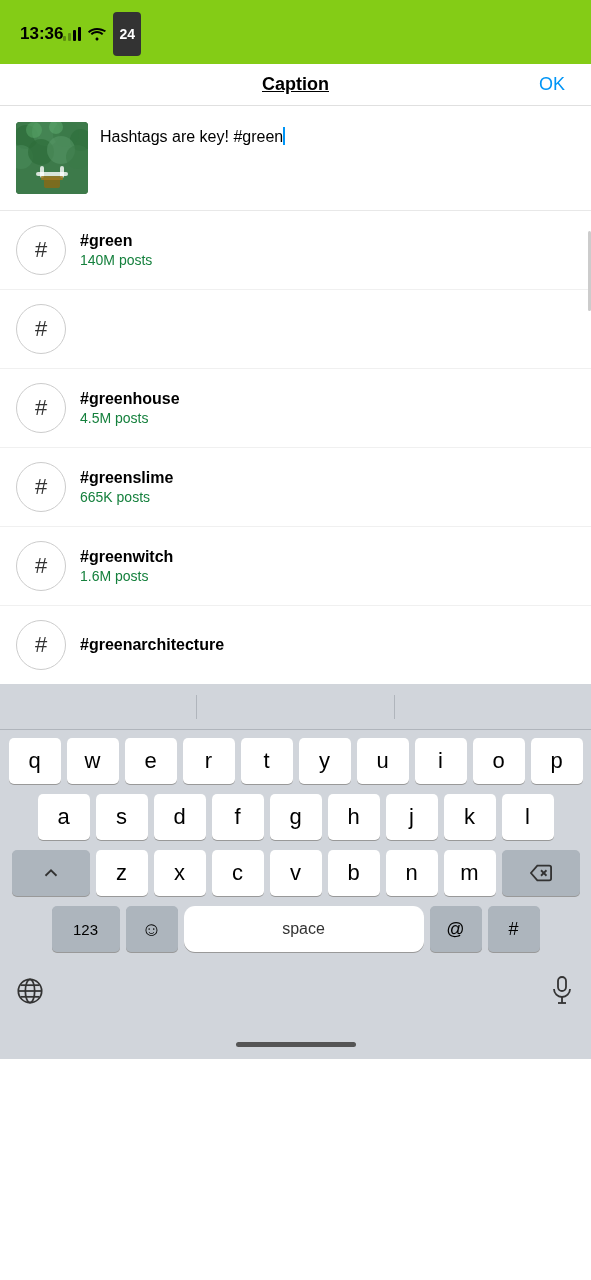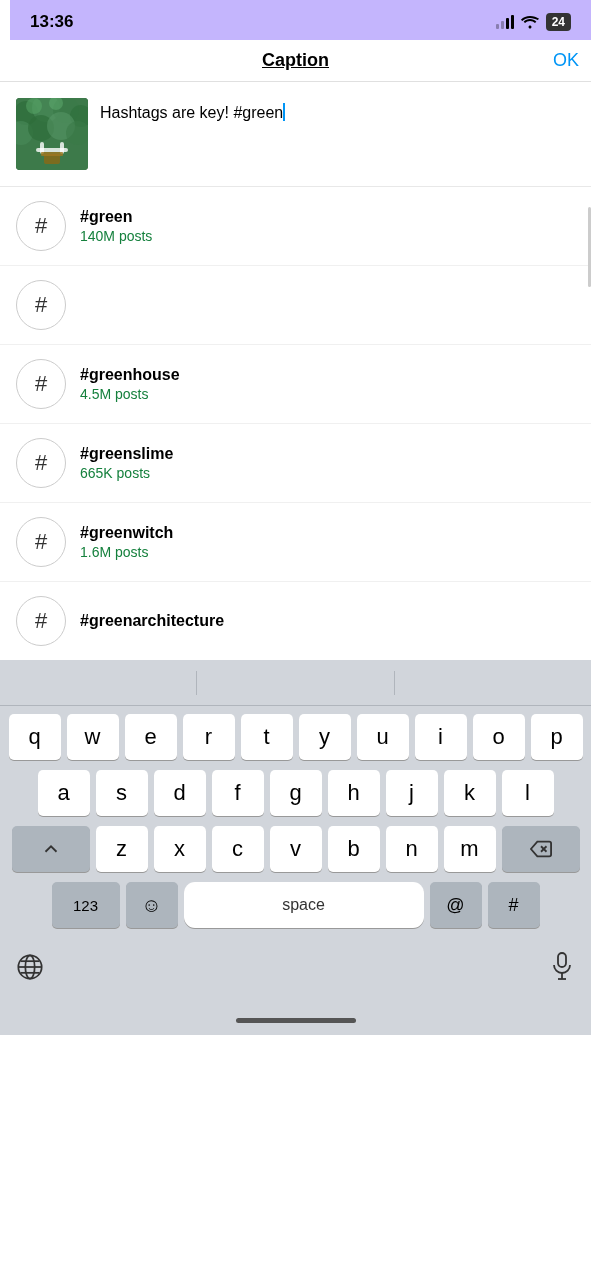--- a/index.html
+++ b/index.html
@@ -8,25 +8,24 @@
       width: 591px;
       min-height: 1280px;
       font-family: -apple-system, 'Helvetica Neue', sans-serif;
       background: #fff;
       overflow-x: hidden;
     }
 
     
     .status-bar {
       display: flex;
-      justify-content: space-between;
+      justify-content: flex-start;
       align-items: center;
       padding: 12px 20px 8px 20px;
-      background: #c4b5fd;
-      margin-left: 10px;
+      background: #84cc16;
     }
     .status-time {
       font-size: 17px;
       font-weight: 600;
       color: #000;
     }
     .status-icons {
       display: flex;
       align-items: center;
       gap: 6px;
@@ -42,23 +41,23 @@
     }
     .wifi-icon {
       font-size: 14px;
       color: #000;
     }
     .battery-box {
       display: flex;
       align-items: center;
       background: #333;
       border-radius: 4px;
-      padding: 2px 6px;
+      padding: 14px 6px;
       color: #fff;
-      font-size: 12px;
+      font-size: 14px;
       font-weight: 600;
     }
 
     
     .nav-bar {
       display: flex;
       justify-content: center;
       align-items: center;
       padding: 10px 20px;
       border-bottom: 1px solid #e0e0e0;
@@ -66,21 +65,21 @@
       background: #fff;
     }
     .nav-title {
       font-size: 18px;
       font-weight: 700;
       color: #000;
       text-decoration: underline;
     }
     .nav-ok {
       position: absolute;
-      right: 12px;
+      right: 26px;
       font-size: 18px;
       font-weight: 500;
       color: #0095f6;
       cursor: pointer;
     }
 
     
     .caption-area {
       display: flex;
       align-items: flex-start;

